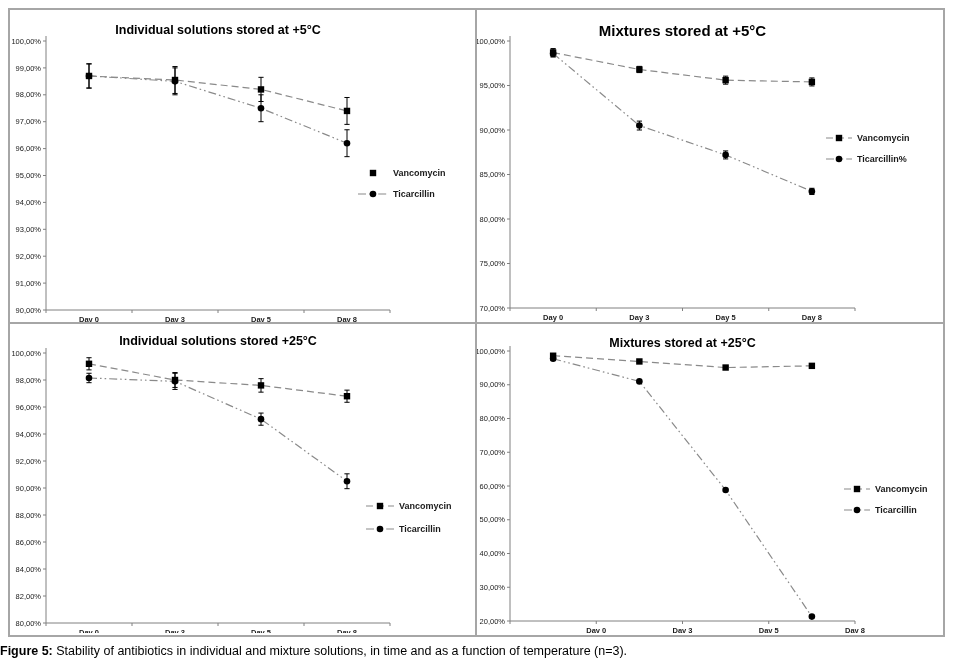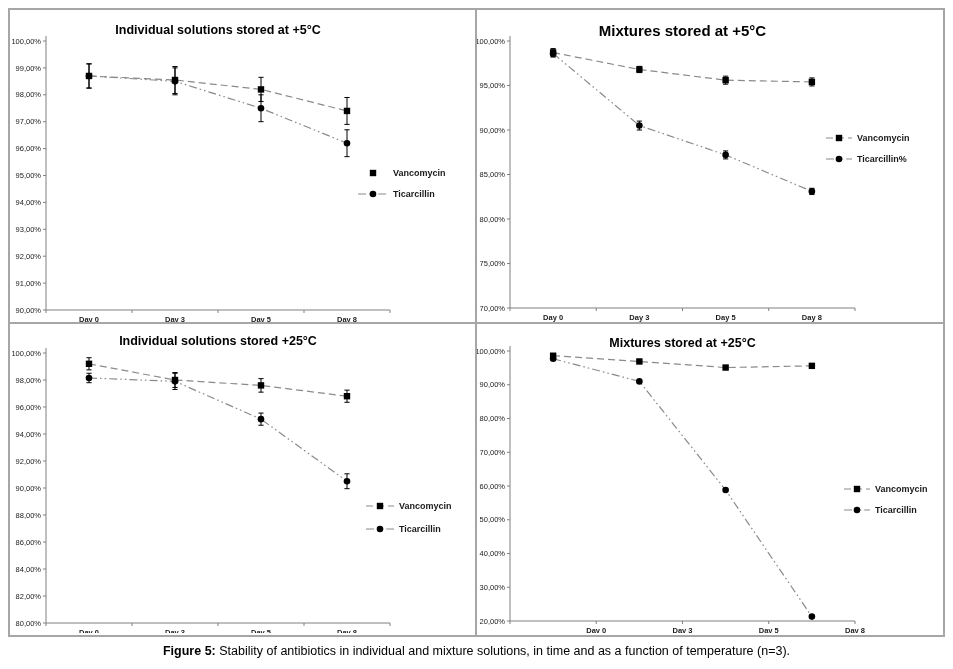--- a/index.html
+++ b/index.html
@@ -10,21 +10,21 @@
     box-sizing:border-box;border:2px solid #a6a6a6;
     display:grid;grid-template-columns:467px 1fr;grid-template-rows:314px 1fr;
     background:#ffffff;
   }
   .cell{position:relative;overflow:hidden;background:#ffffff;box-sizing:border-box;}
   .cell.tl{border-right:2px solid #a6a6a6;border-bottom:2px solid #a6a6a6;}
   .cell.tr{border-bottom:2px solid #a6a6a6;}
   .cell.bl{border-right:2px solid #a6a6a6;}
   .cell svg{display:block;}
   .caption{
-    position:absolute;left:0;top:644px;width:953px;text-align:center;
+    position:absolute;left:0;top:644px;width:953px;
     font-size:12.5px;color:#000;
   }
   .caption b{font-weight:bold;}
 </style>
 </head>
 <body>
 
 <div class="page">
   <div class="figure-grid">
     <div class="cell tl">

